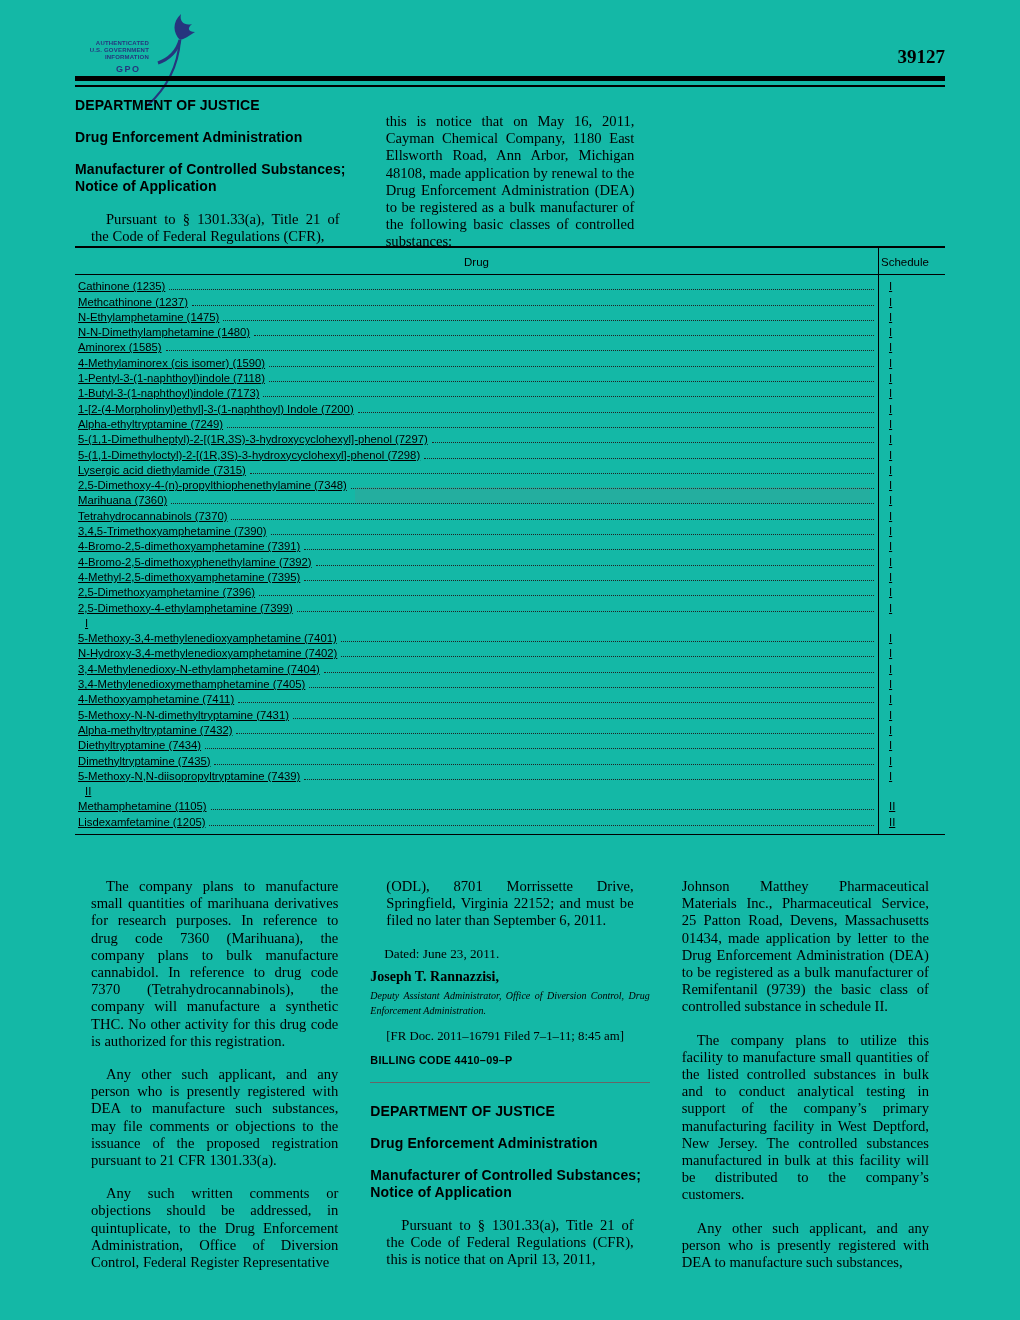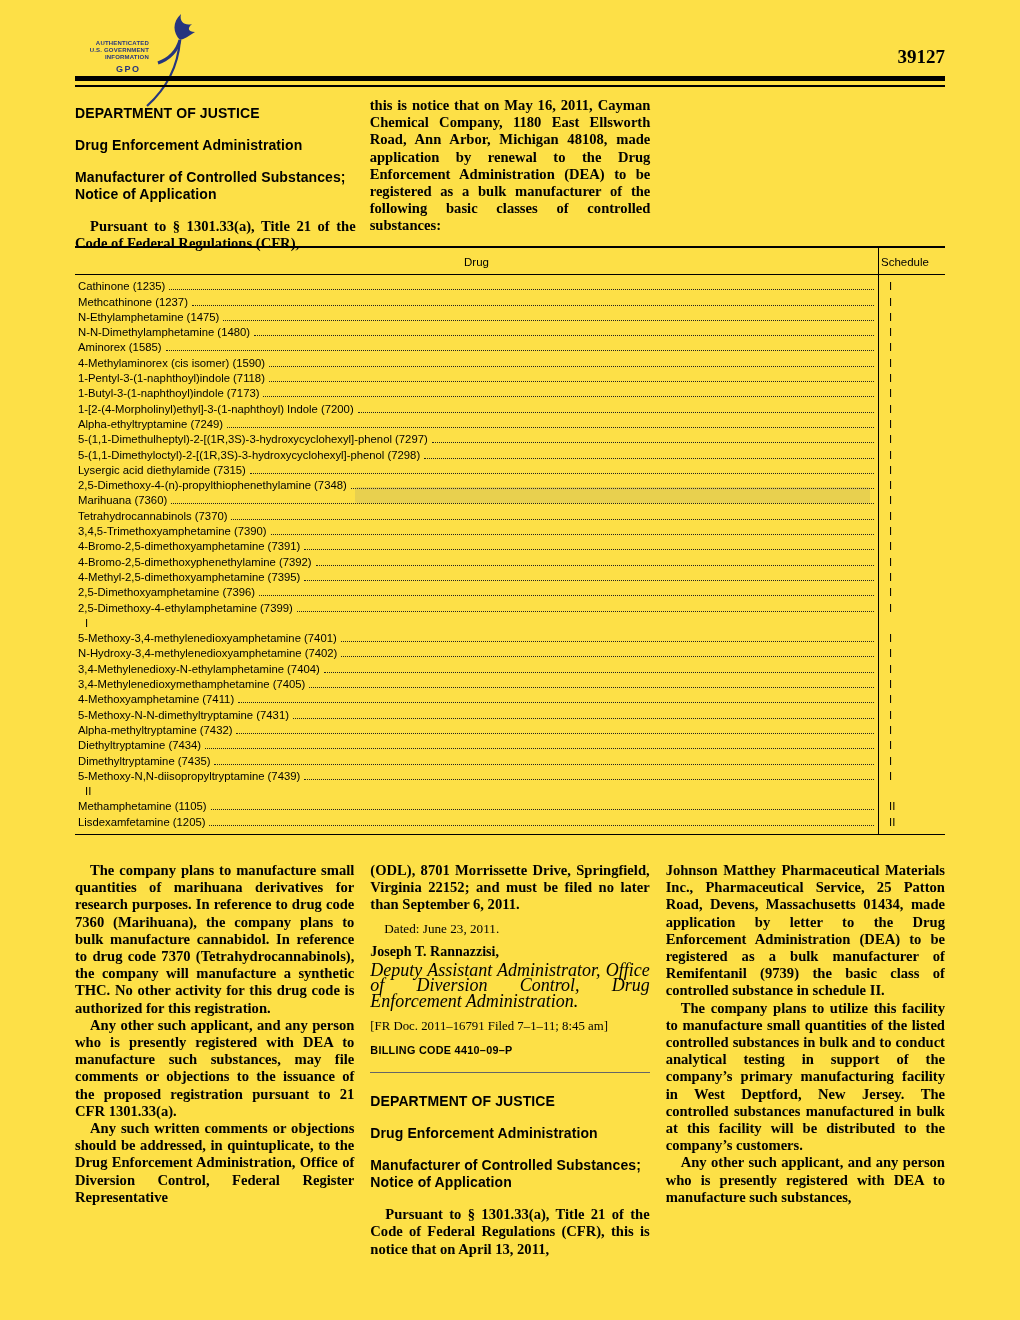--- a/index.html
+++ b/index.html
@@ -1,18 +1,18 @@
 <!DOCTYPE html>
 <html><head>
 <meta charset="utf-8">
 <style>
   * { box-sizing: border-box; }
   html,body { margin:0; padding:0; background:#ffffff; }
   .page {
-    position:relative; width:1020px; height:1320px; background:#fde047; color:#000;
+    position:relative; width:1020px; height:1320px; background:#14b8a6; color:#000;
     font-family:"Liberation Serif", serif; overflow:hidden;
   }
 
   
   .gpo-logo { position:absolute; left:85px; top:12px; width:115px; height:100px; }
   .gpo-lines { position:absolute; left:0; top:28px; width:64px; text-align:right;
     font-family:"Liberation Sans", sans-serif; font-weight:600; font-size:6px;
     line-height:7px; color:#26357e; letter-spacing:0.2px; }
   .gpo-mark { position:absolute; left:31px; top:52px; font-family:"Liberation Sans", sans-serif;
     font-weight:bold; font-size:9px; color:#26357e; letter-spacing:1.5px; }
@@ -25,46 +25,46 @@
   .page-num { position:absolute; top:46px; right:75px; font-size:19px; font-weight:bold; }
   .rule-a { position:absolute; top:76px; left:75px; right:75px; height:4.5px; background:#000; }
   .rule-b { position:absolute; top:85px; left:75px; right:75px; height:1.5px; background:#000; }
 
   
   .top-cols { position:absolute; top:97px; left:75px; right:75px; display:flex; gap:14px; }
   .bottom-cols { position:absolute; top:862px; left:75px; right:75px; display:flex; gap:16px; }
   .col { flex:1 1 0; min-width:0; }
 
   .h-sans { font-family:"Liberation Sans", sans-serif; font-weight:bold; font-size:14px;
-    line-height:17px; margin:8px 0 15px 0; letter-spacing:0.1px; }
-  .body-p { font-size:14.6px; line-height:17.2px; text-align:justify; margin:0;font-weight:bold; }
+    line-height:17px; margin:0 0 15px 0; letter-spacing:0.1px; }
+  .body-p { font-size:14.6px; line-height:17.2px; text-align:justify; margin:16px; }
   .indent { text-indent:15px; }
 
   
   .drug-table { position:absolute; top:246px; left:75px; right:75px;
     border-top:2.5px solid #000; border-bottom:1.5px solid #000;
     font-family:"Liberation Sans", sans-serif; }
   .thead { display:flex; border-bottom:1.5px solid #000; }
   .th-drug { flex:1; text-align:center; font-size:11.5px; padding:8px 0 6px; }
   .th-sched { width:67px; border-left:1px solid #000; text-align:left; font-size:11.5px; padding:8px 2px 6px; }
-  .tbody { position:relative; padding:3px 0 5px; }
+  .tbody { position:relative; padding:3px 0 5px;text-decoration:underline; }
   .tbody::after { content:""; position:absolute; top:0; bottom:0; right:66px; width:1px; background:#000; }
   .trow { display:flex; height:15.3px; align-items:flex-end; }
   .td-drug { flex:1; display:flex; align-items:baseline; font-size:11.3px; line-height:14px;
     padding-left:3px; white-space:nowrap; overflow:hidden; }
   .dots { flex:1; min-width:12px; margin:0 5px 3px 4px; border-bottom:1.6px dotted #222; }
   .td-sched { width:66px; padding-left:10px; font-size:11.3px; line-height:14px; }
   .scan-band { position:absolute; left:355px; top:487px; width:515px; height:16px;
     background:rgba(125,125,125,0.16); border-radius:2px; }
 
   
   .dated { font-size:13.2px; line-height:16px; margin:7px 0 0; text-indent:14px; }
   .signer { font-size:14px; font-weight:bold; margin:7px 0 0; }
-  .signer-title { font-size:18px; line-height:15.5px; font-style:italic; margin:3px 0 2px; text-align:justify; }
-  .frdoc { font-size:12.8px; margin:10px 0 0; }
+  .signer-title { font-size:10px; line-height:15.5px; font-style:italic; margin:3px 0 2px; text-align:justify; }
+  .frdoc { font-size:12.8px; margin:10px 16px 0; }
   .billing { font-family:"Liberation Sans", sans-serif; font-weight:bold; font-size:10.8px;
     letter-spacing:0.3px; margin:10px 0 0; }
   .sep-rule { border:none; border-top:1.5px solid #666; margin:16px 0 20px; }
 </style>
 </head>
 <body>
 
 <div class="page">
 
   <div class="gpo-logo">

